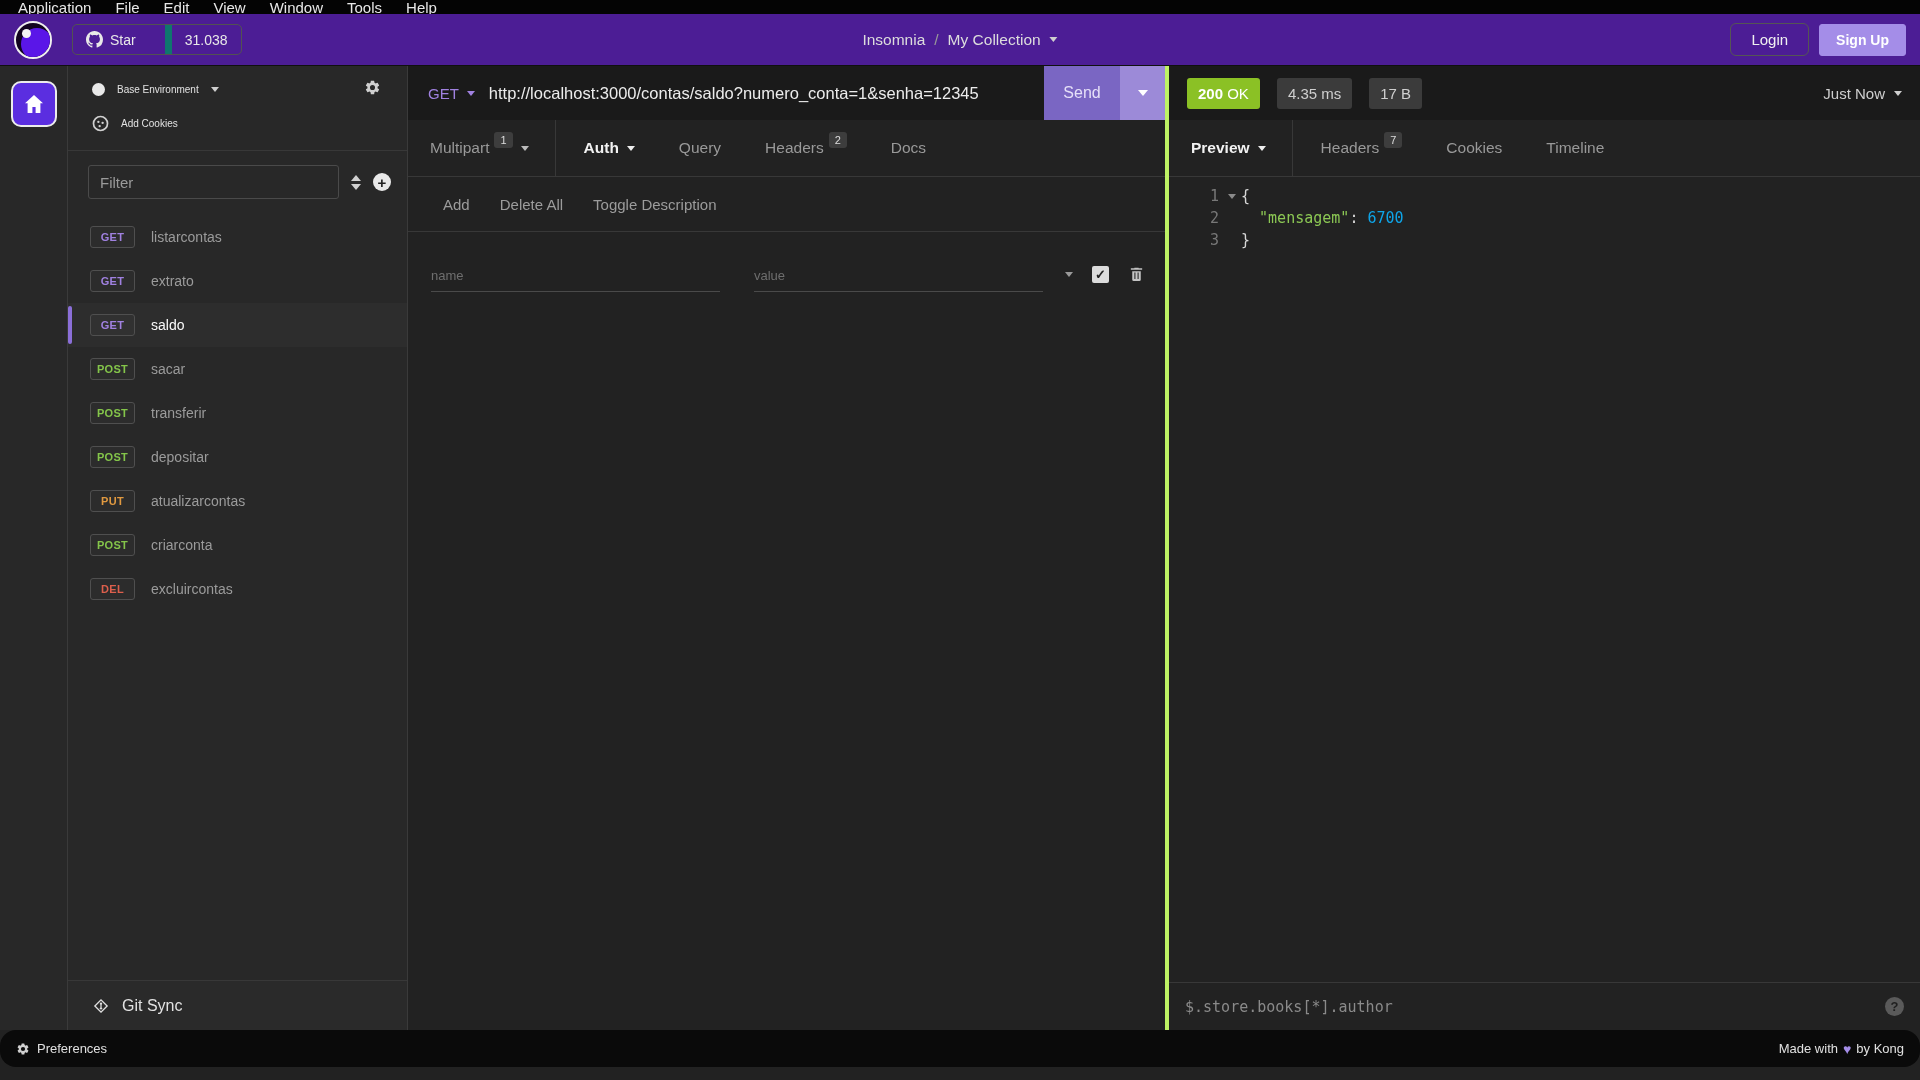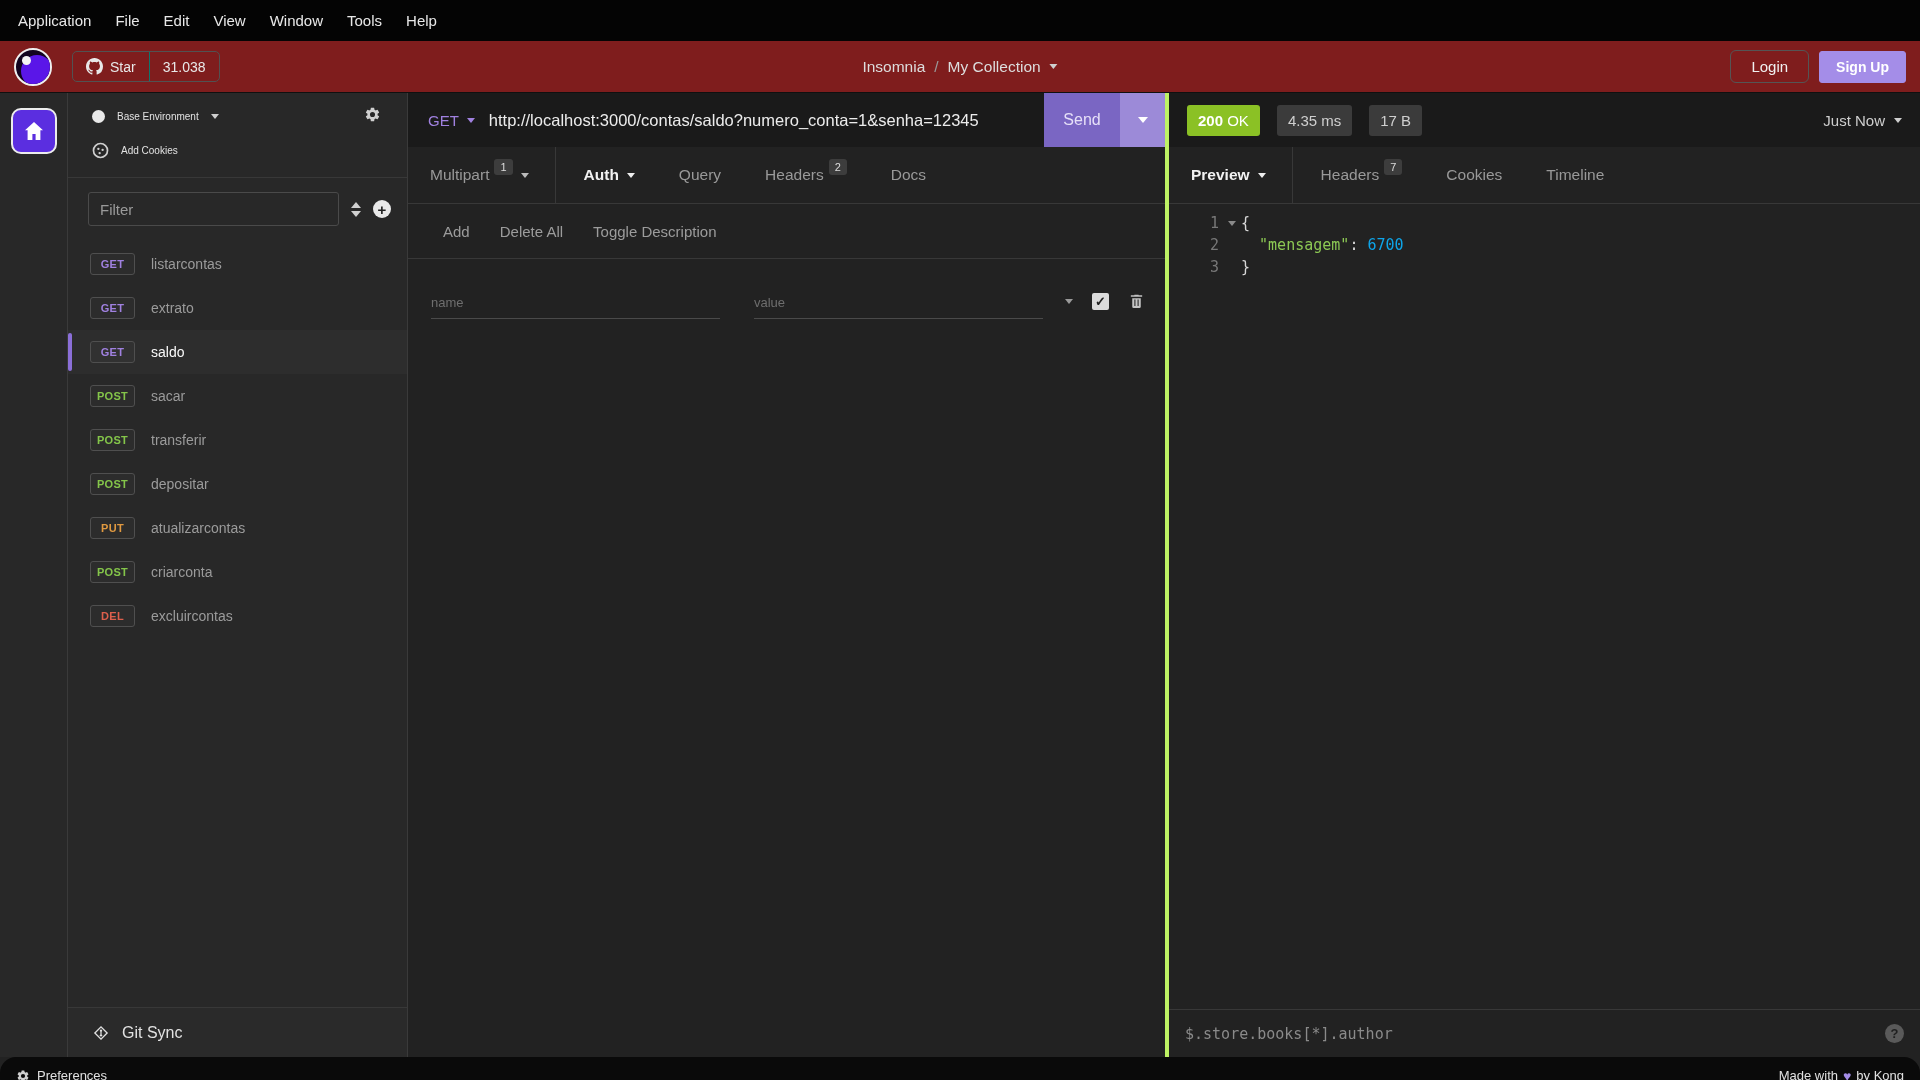--- a/index.html
+++ b/index.html
@@ -1,30 +1,30 @@
 <!DOCTYPE html>
 <html><head>
 <meta charset="utf-8">
 <style>
   * { margin:0; padding:0; box-sizing:border-box; }
   html,body { width:1920px; height:1080px; overflow:hidden; background:#222; }
   body { font-family:"Liberation Sans", sans-serif; color:#ddd; font-size:15px; }
 
   
-  .menubar { height:41px; background:#040404; display:flex; align-items:center; padding-left:6px; }
+  .menubar { height:14px; background:#040404; display:flex; align-items:center; padding-left:6px; }
   .menubar .menu-item { color:#e8e8e8; font-size:15px; padding:0 12px; height:100%; display:flex; align-items:center; cursor:default; }
 
   
-  .header { height:52px; background:#7f1d1d; display:flex; align-items:center; padding:4px 14px; position:relative; border-bottom:1px solid #101010; }
+  .header { height:52px; background:#4c1d95; display:flex; align-items:center; padding:4px 14px; position:relative; border-bottom:1px solid #101010; }
   .logo { width:38px; height:38px; border-radius:50%; background:#12041f; border:2px solid #efefef; position:relative; overflow:hidden; flex:0 0 auto; }
   .logo .logo-fill { position:absolute; left:5px; top:5px; width:32px; height:32px; border-radius:50%; background:#5a16e8; }
   .logo .logo-dot { position:absolute; left:6px; top:6px; width:9px; height:9px; border-radius:50%; background:#f4f4f4; }
   .star-widget { display:flex; align-items:stretch; border:1px solid #525252; border-radius:5px; margin-left:20px; height:31px; overflow:hidden; }
   .star-widget .seg { display:flex; align-items:center; gap:7px; padding:0 13px; font-size:14px; color:#e8e8e8; }
-  .star-widget .seg + .seg { border-left:1px solid #0f766e; }
+  .star-widget .seg + .seg { border-left:7px solid #0f766e;margin-left:16px; }
   .gh-icon { width:17px; height:17px; fill:#e8e8e8; }
   .header-title { position:absolute; left:50%; top:50%; transform:translate(-50%,-50%); display:flex; align-items:center; gap:9px; font-size:15.5px; }
   .header-title .slash { color:#9a9a9a; }
   .header-right { margin-left:auto; display:flex; align-items:center; gap:10px; }
   .btn-login { background:transparent; border:1px solid #555; color:#f0f0f0; border-radius:6px; padding:7px 20px; font-size:15px; font-family:inherit; }
   .btn-signup { background:#a48de8; border:1px solid #a48de8; color:#fff; border-radius:3px; padding:7px 16px; font-size:14px; font-weight:bold; font-family:inherit; }
 
   
   .main { display:flex; height:964px; }
 

